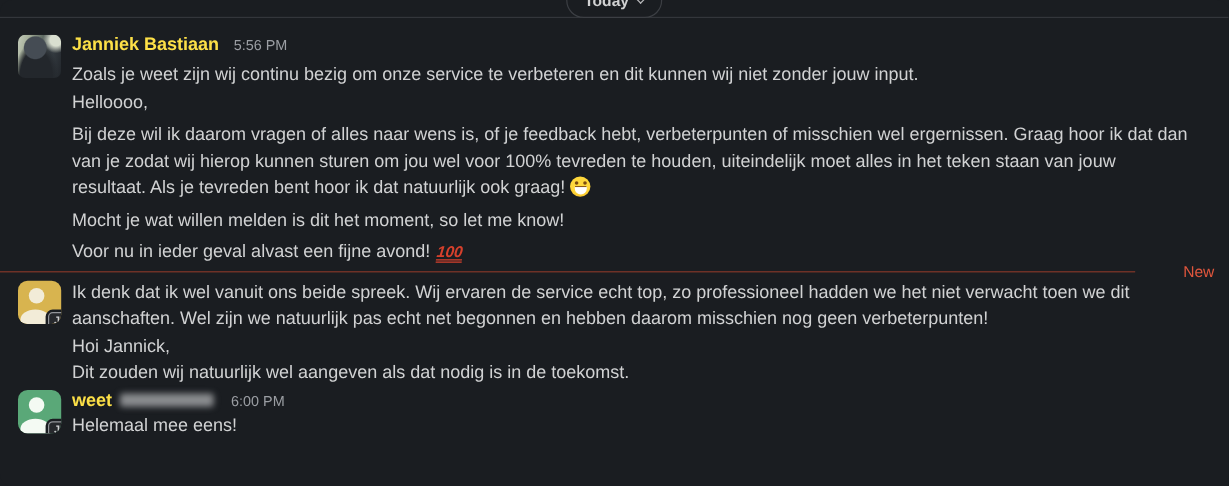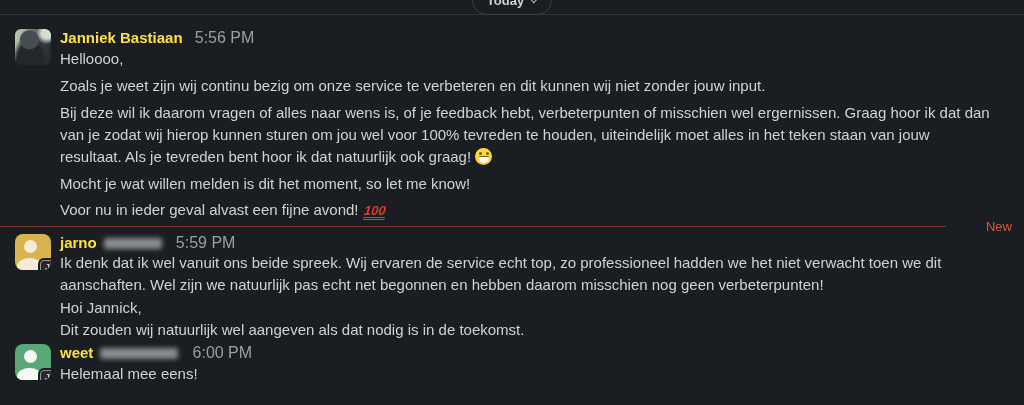--- a/index.html
+++ b/index.html
@@ -52,21 +52,21 @@
 
   .avatar-badge {
     position:absolute; right:-4px; bottom:-5px; width:15px; height:15px;
     background:#26282c; border:1px solid #93959a; border-radius:4px;
     color:#cfd0d2; font-size:9px; font-weight:700; line-height:13px; text-align:center;
     box-shadow:0 0 0 2px #1a1d21; overflow:hidden;
   }
 
   .msg-header { height:19px; line-height:19px; white-space:nowrap; }
   .author { font-weight:700; color:#fde047; font-size:15px; cursor:pointer; }
-  .timestamp { color:#9b9ea3; font-size:16px; margin-left:8px; cursor:pointer; }
+  .timestamp { color:#9b9ea3; font-size:12px; margin-left:8px; cursor:pointer; }
   .redacted {
     display:inline-block; height:11px; border-radius:2px; background:#8a8c8f;
     filter:blur(2.5px); margin-left:7px; margin-right:2px; transform:translateY(1px);
   }
 
   .para { line-height:22px; margin-top:5px; }
   .para-first { margin-top:1px; }
   .para-tight { margin-top:4px; }
   .line { line-height:22px; }
   .closing { margin-top:3px; line-height:22px; }
@@ -108,41 +108,37 @@
       <span class="chevron-down"></span>
     </button>
   </div>
 
   <div class="message msg1">
     <div class="avatar avatar-photo"></div>
     <div class="msg-header">
       <span class="author">Janniek Bastiaan</span>
       <span class="timestamp">5:56 PM</span>
     </div>
+    <div class="para"><span>Zoals je weet zijn wij continu bezig om onze service te verbeteren en dit kunnen wij niet zonder jouw input.</span></div>
     <div class="para para-first"><span>Helloooo,</span></div>
-    <div class="para"><span>Zoals je weet zijn wij continu bezig om onze service te verbeteren en dit kunnen wij niet zonder jouw input.</span></div>
     <div class="para"><span>Bij deze wil ik daarom vragen of alles naar wens is, of je feedback hebt, verbeterpunten of misschien wel ergernissen. Graag hoor ik dat dan van je zodat wij hierop kunnen sturen om jou wel voor 100% tevreden te houden, uiteindelijk moet alles in het teken staan van jouw resultaat. Als je tevreden bent hoor ik dat natuurlijk ook graag!</span><span class="emoji-grin"></span></div>
     <div class="para"><span>Mocht je wat willen melden is dit het moment, so let me know!</span></div>
     <div class="para para-tight"><span>Voor nu in ieder geval alvast een fijne avond!</span><span class="emoji-hundred"><span>100</span></span></div>
   </div>
 
   <div class="unread-divider">
     <div class="unread-line"></div>
     <span class="unread-label">New</span>
   </div>
 
   <div class="message msg2">
     <div class="avatar avatar-default av-yellow">
       <span class="head"></span>
       <span class="torso"></span>
       <span class="avatar-badge">J</span>
-    </div>
-    <div class="msg-header">
-      <span class="author">jarno</span><span class="redacted" style="width:58px;"></span>
-      <span class="timestamp">5:59 PM</span>
     </div>
     <div class="line"><span>Ik denk dat ik wel vanuit ons beide spreek. Wij ervaren de service echt top, zo professioneel hadden we het niet verwacht toen we dit aanschaften. Wel zijn we natuurlijk pas echt net begonnen en hebben daarom misschien nog geen verbeterpunten!</span></div>
     <div class="line para-first"><span>Hoi Jannick,</span></div>
     <div class="line"><span>Dit zouden wij natuurlijk wel aangeven als dat nodig is in de toekomst.</span></div>
   </div>
 
   <div class="message msg3">
     <div class="avatar avatar-default av-green">
       <span class="head"></span>
       <span class="torso"></span>

